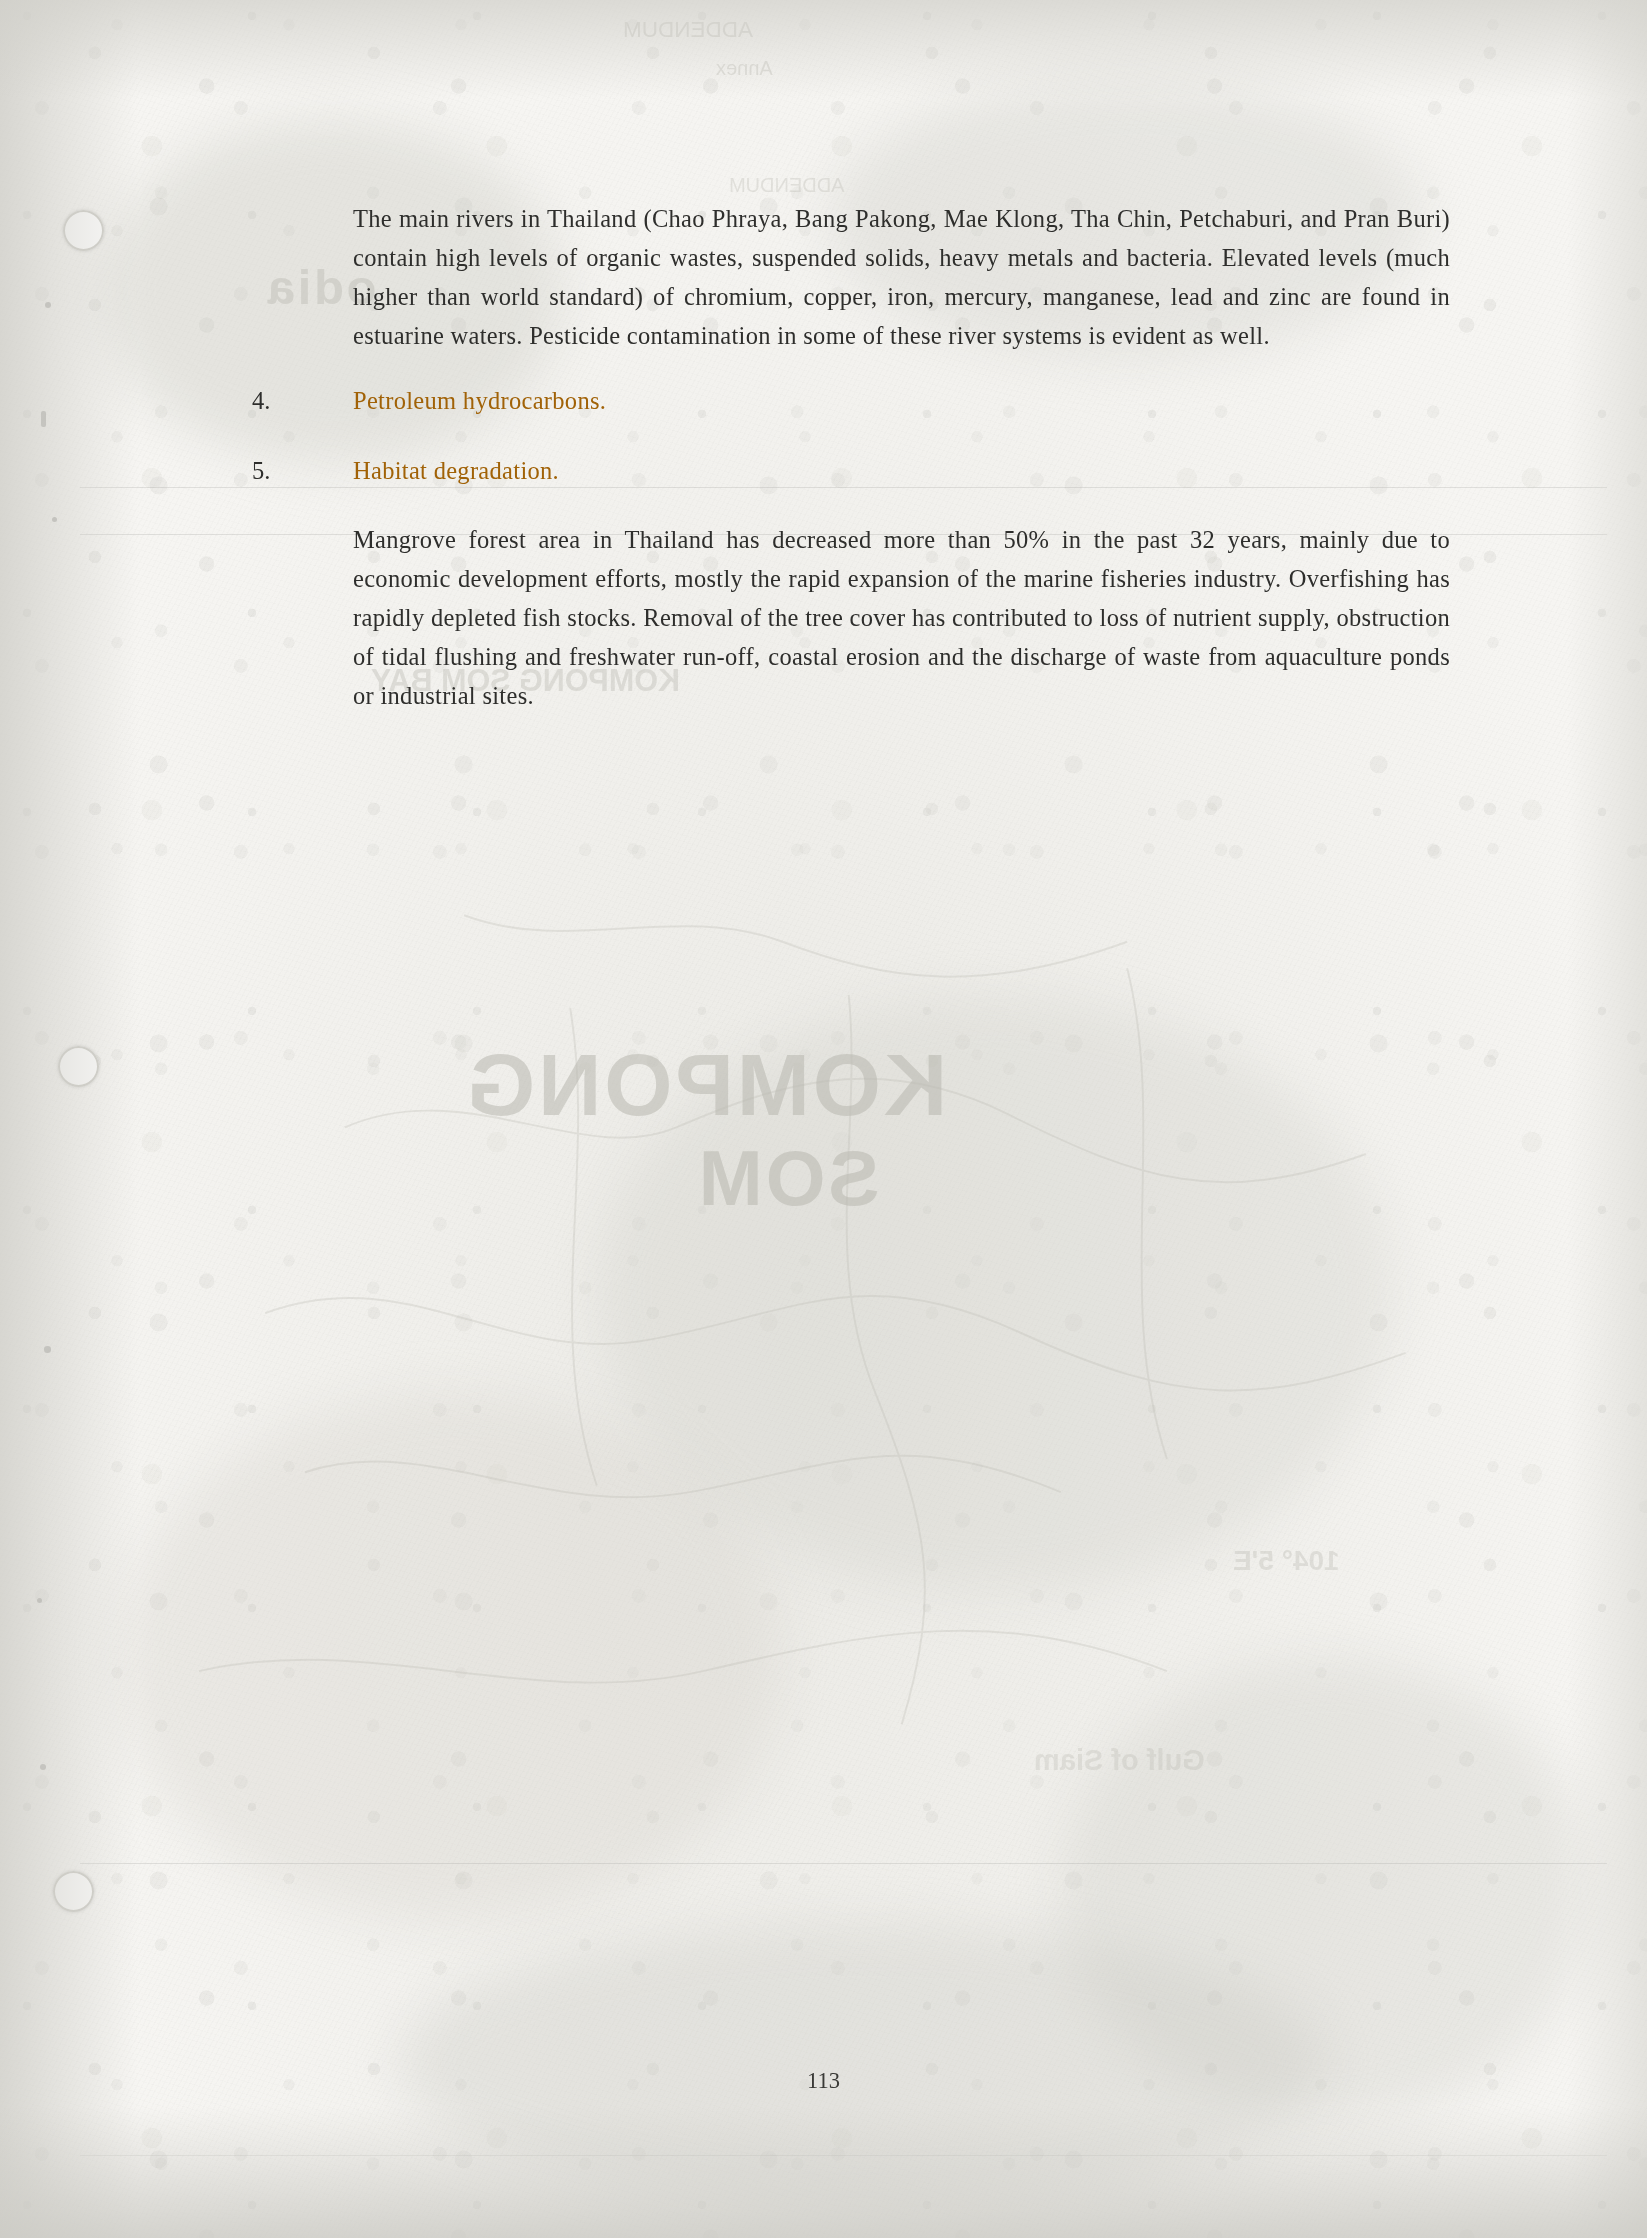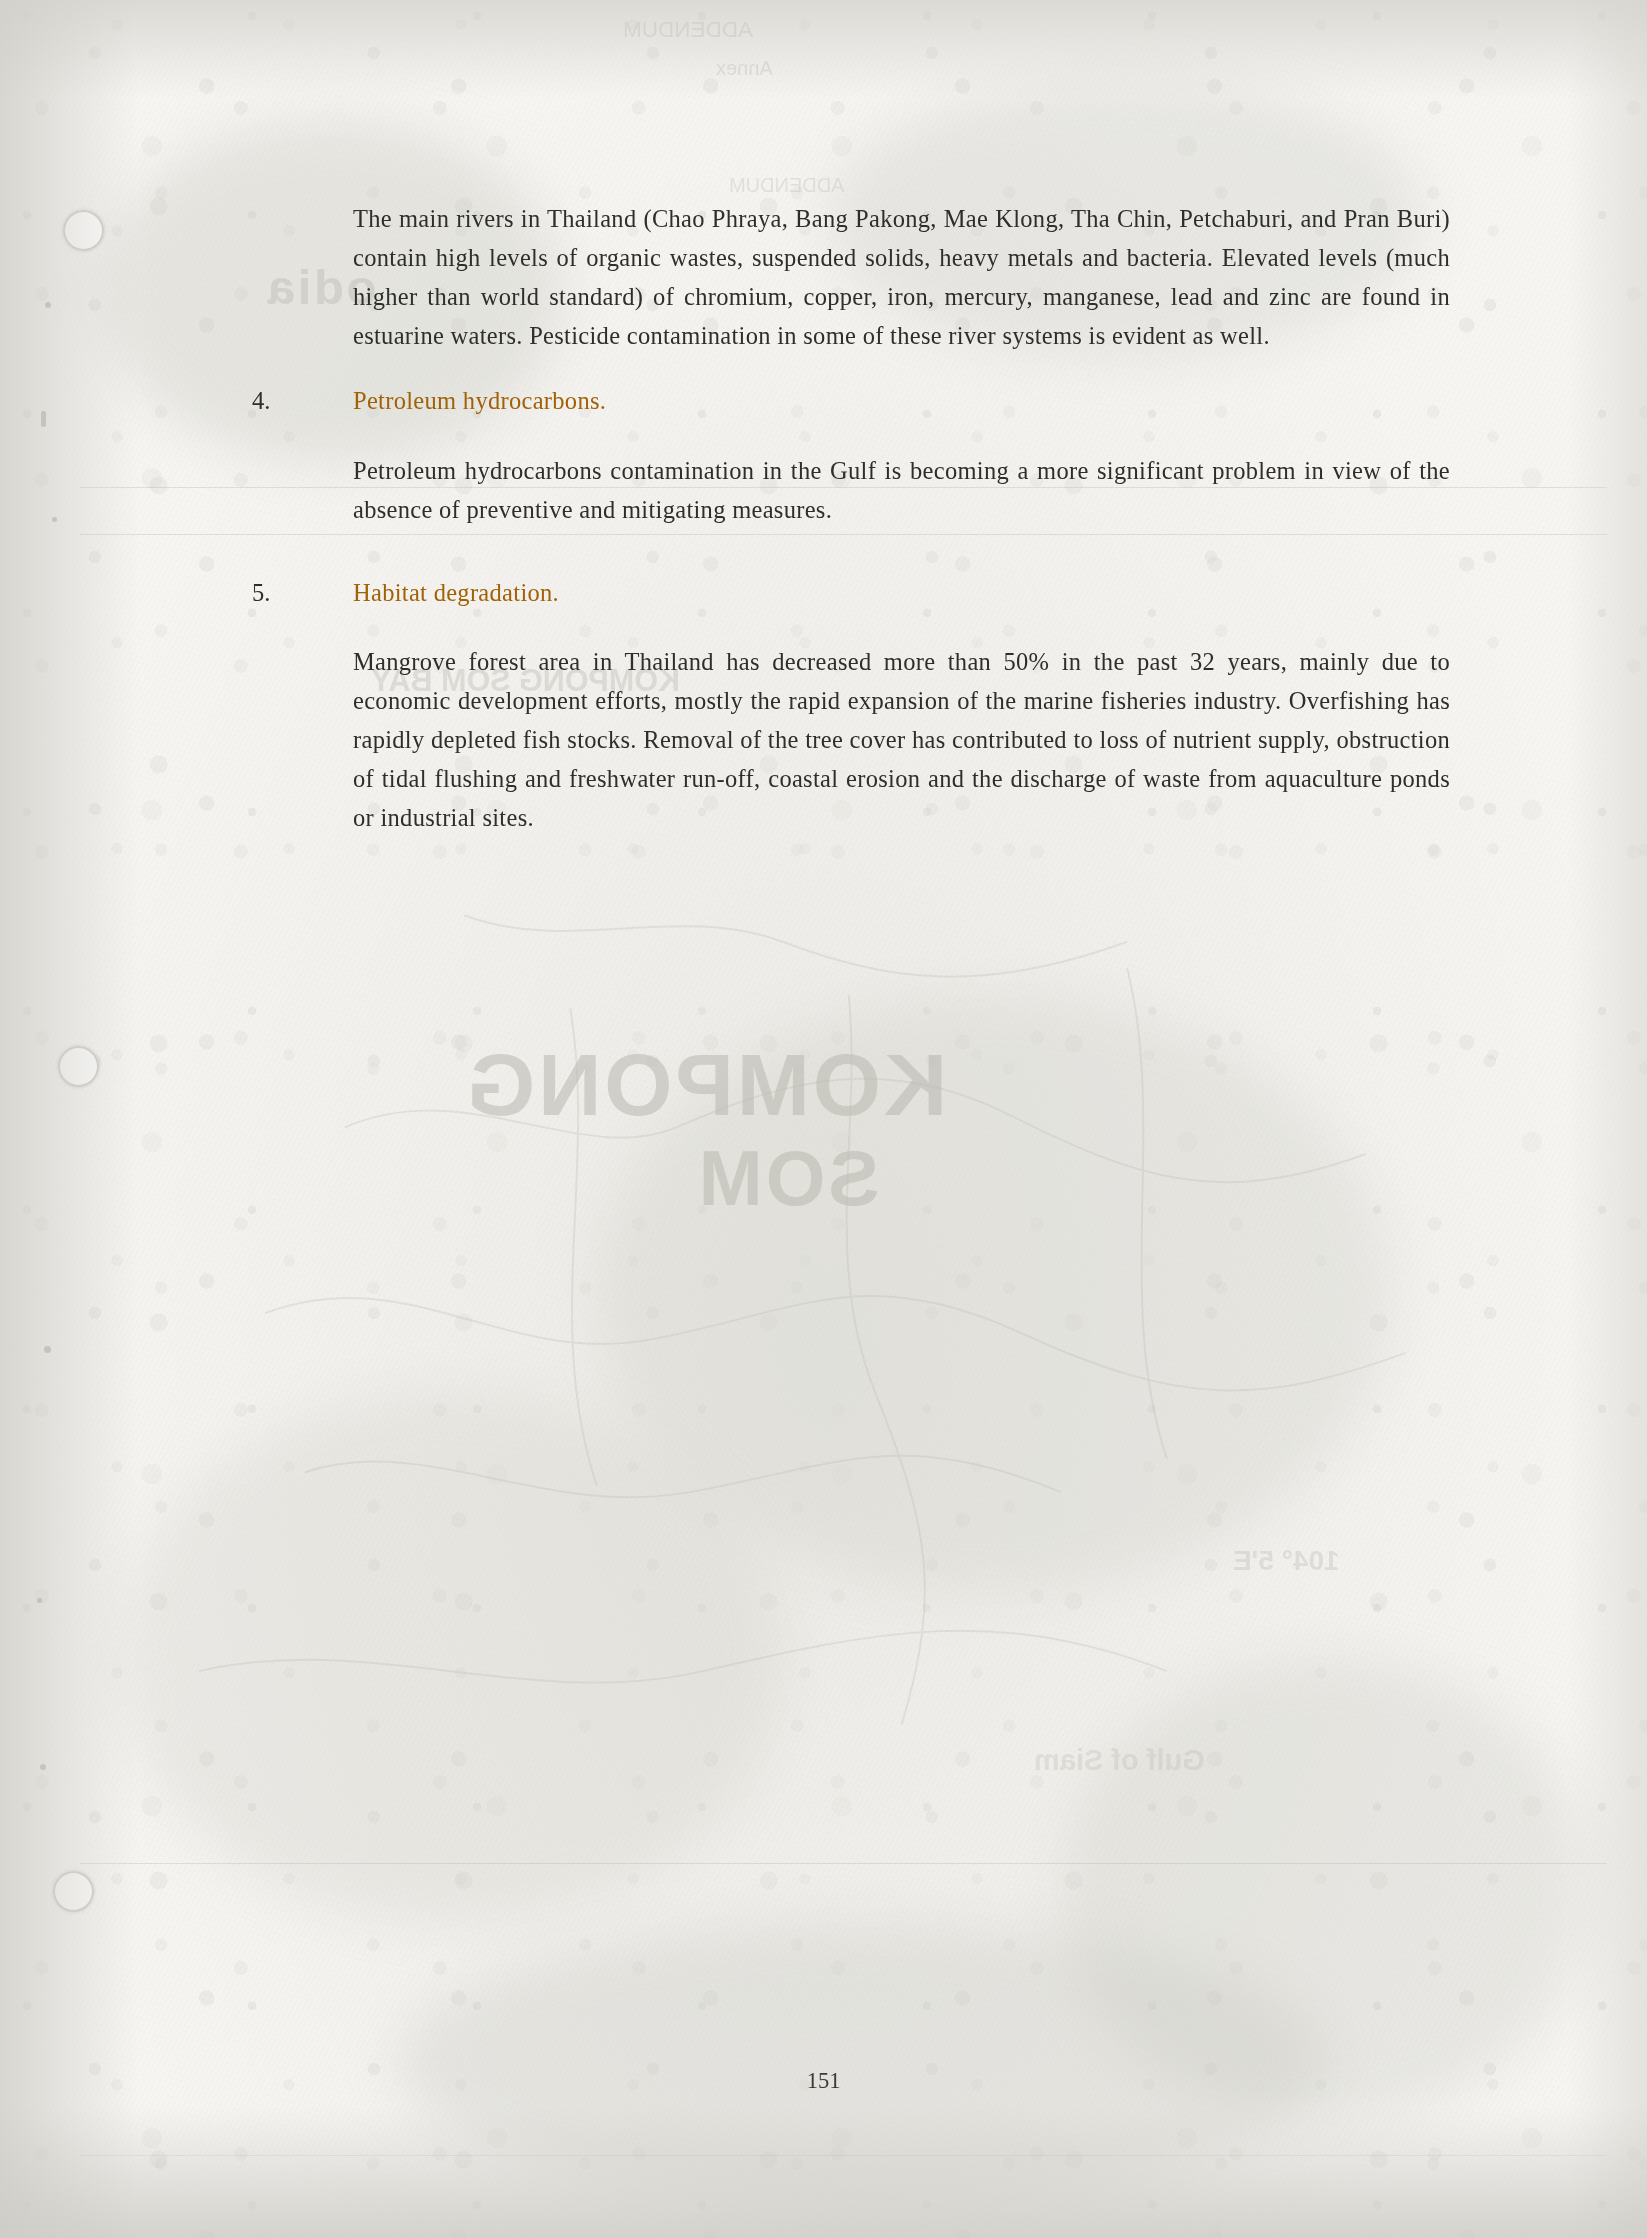--- a/index.html
+++ b/index.html
@@ -230,30 +230,27 @@
   <div class="content">
 
     <div class="block">
       <p class="body-text">The main rivers in Thailand (Chao Phraya, Bang Pakong, Mae Klong, Tha Chin, Petchaburi, and Pran Buri) contain high levels of organic wastes, suspended solids, heavy metals and bacteria.  Elevated levels (much higher than world standard) of chromium, copper, iron, mercury, manganese, lead and zinc are found in estuarine waters.  Pesticide contamination in some of these river systems is evident as well.</p>
     </div>
 
     <div class="numbered">
       <span class="num">4.</span>
       <span class="heading-text">Petroleum hydrocarbons.</span>
     </div>
-    <div class="indent-body">
-      <p class="body-text">Petroleum hydrocarbons contamination in the Gulf is becoming a more significant problem in view of the absence of preventive and mitigating measures.</p>
-    </div>
 
     <div class="numbered">
       <span class="num">5.</span>
       <span class="heading-text">Habitat degradation.</span>
     </div>
     <div class="indent-body">
       <p class="body-text">Mangrove forest area in Thailand has decreased more than 50% in the past 32 years, mainly due to economic development efforts, mostly the rapid expansion of the marine fisheries industry.  Overfishing has rapidly depleted fish stocks.  Removal of the tree cover has contributed to loss of nutrient supply, obstruction of tidal flushing and freshwater run-off, coastal erosion and the discharge of waste from aquaculture ponds or industrial sites.</p>
     </div>
 
   </div>
 
-  <div class="page-number">151</div>
+  <div class="page-number">113</div>
 
 </div>
 
 
 </body></html>

